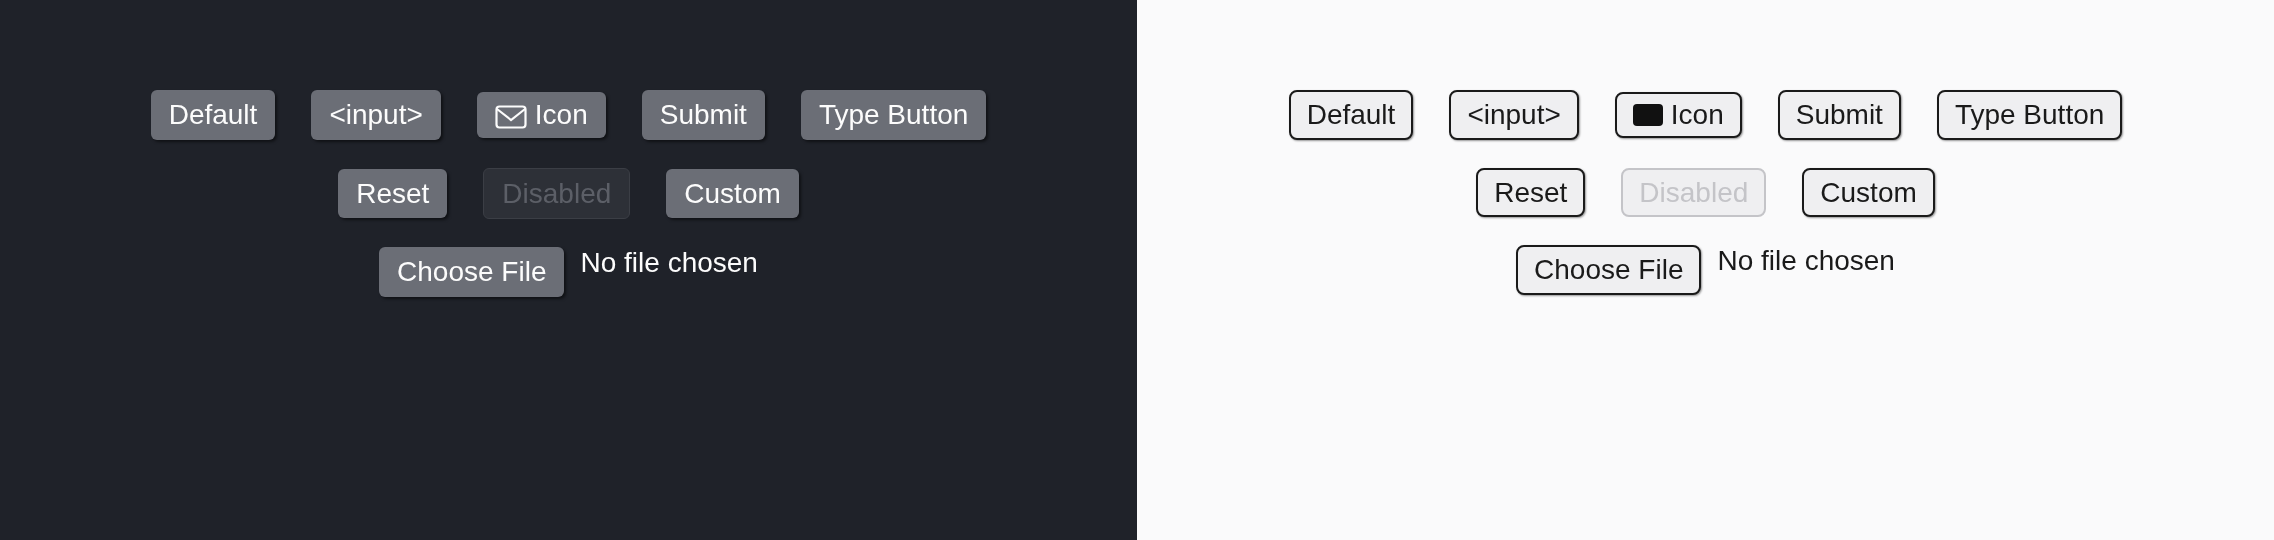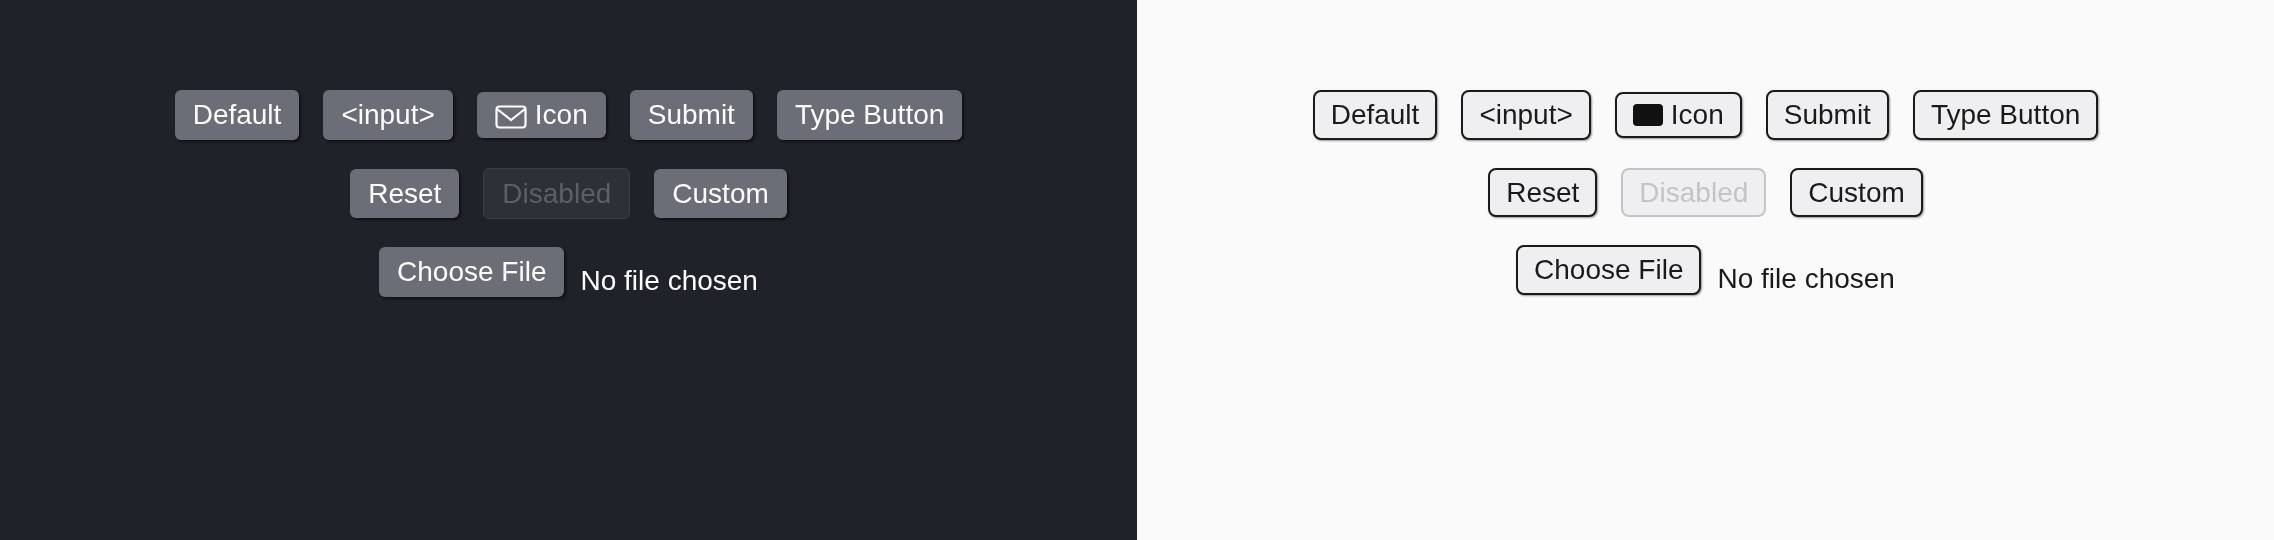--- a/index.html
+++ b/index.html
@@ -24,21 +24,21 @@
     }
     .panel-dark {
       background: #1f2229;
     }
     .panel-light {
       background: #fafafb;
     }
     .row {
       display: flex;
       align-items: center;
-      gap: 24px;
+      gap: 36px;
       flex-wrap: wrap;
       justify-content: center;
     }
     
     .btn-dark {
       background: #6b6e76;
       color: #fcfcfc;
       border: none;
       border-radius: 6px;
       padding: 8px 18px;
@@ -84,21 +84,21 @@
       border-color: #c4c4c8;
       cursor: default;
       box-shadow: none;
     }
     .btn-light.icon-btn {
       padding: 4px 16px;
     }
     
     .file-group {
       display: inline-flex;
-      align-items: flex-end;
+      align-items: flex-start;
       gap: 16px;
     }
     .file-text-dark {
       color: #fcfcfc;
       font-size: 28px;
     }
     .file-text-light {
       color: #1a1a1a;
       font-size: 28px;
     }

